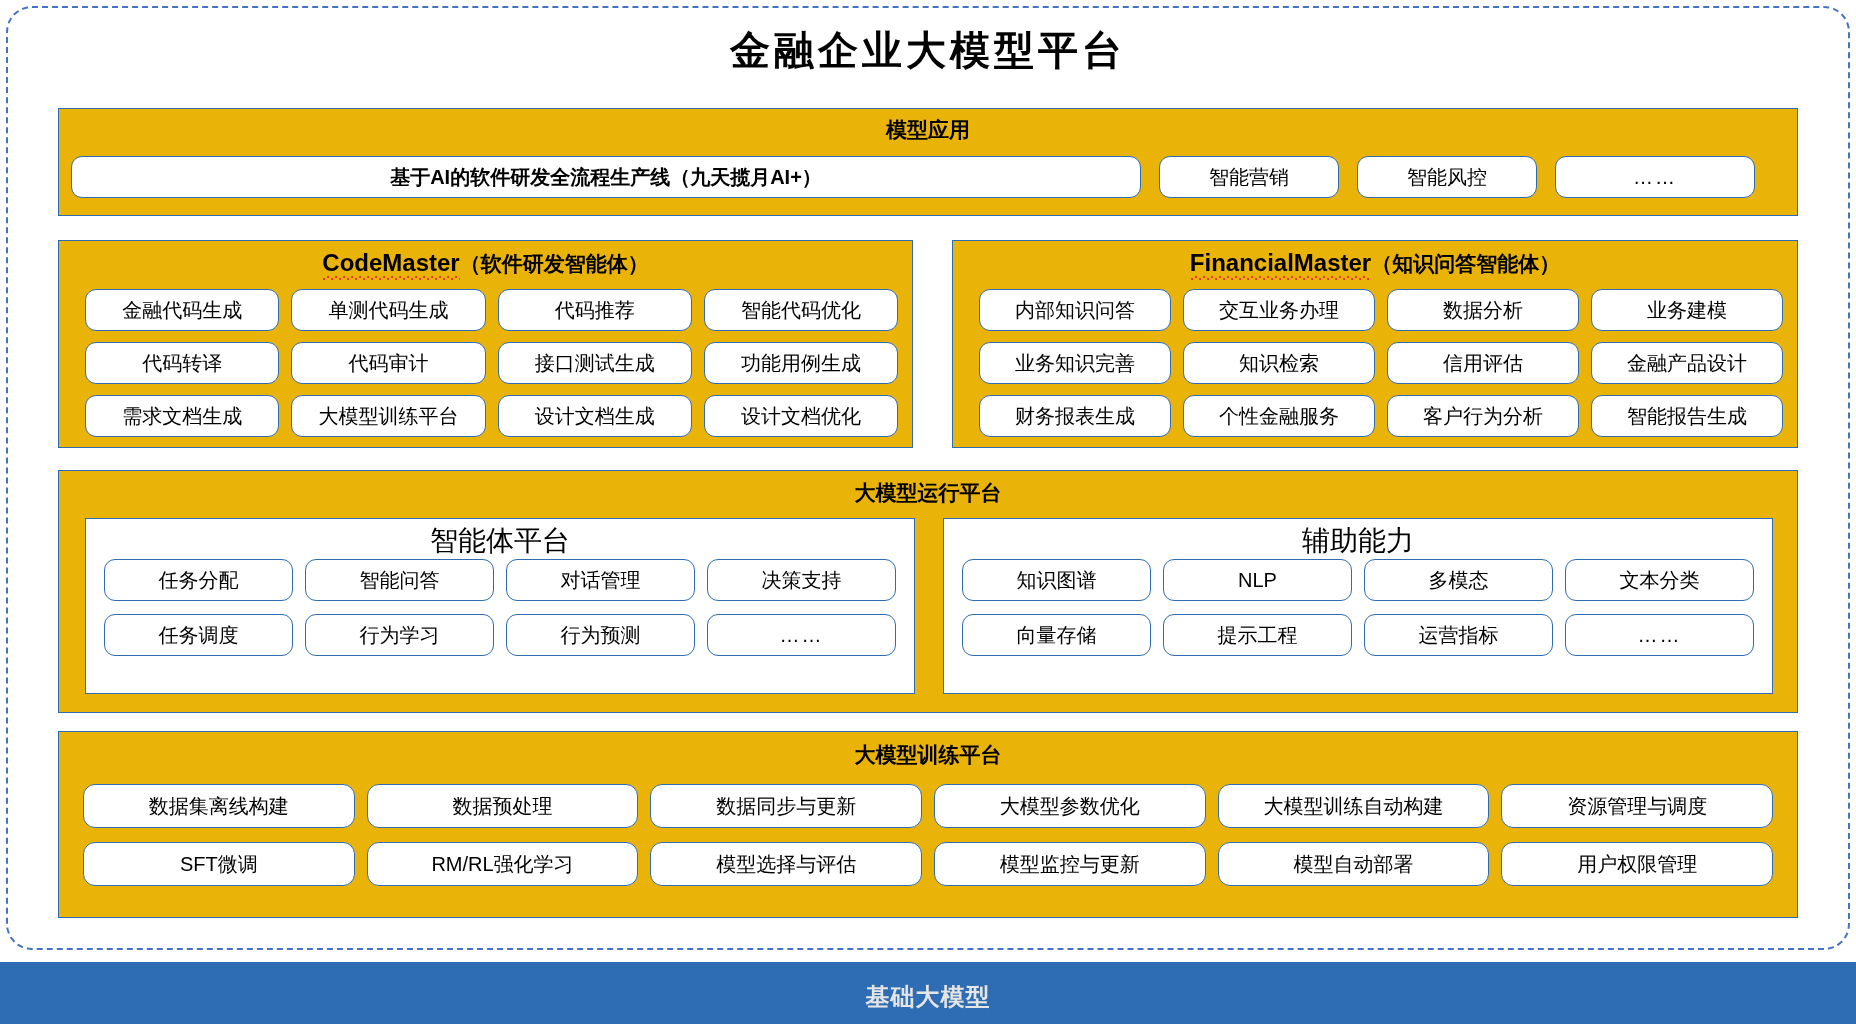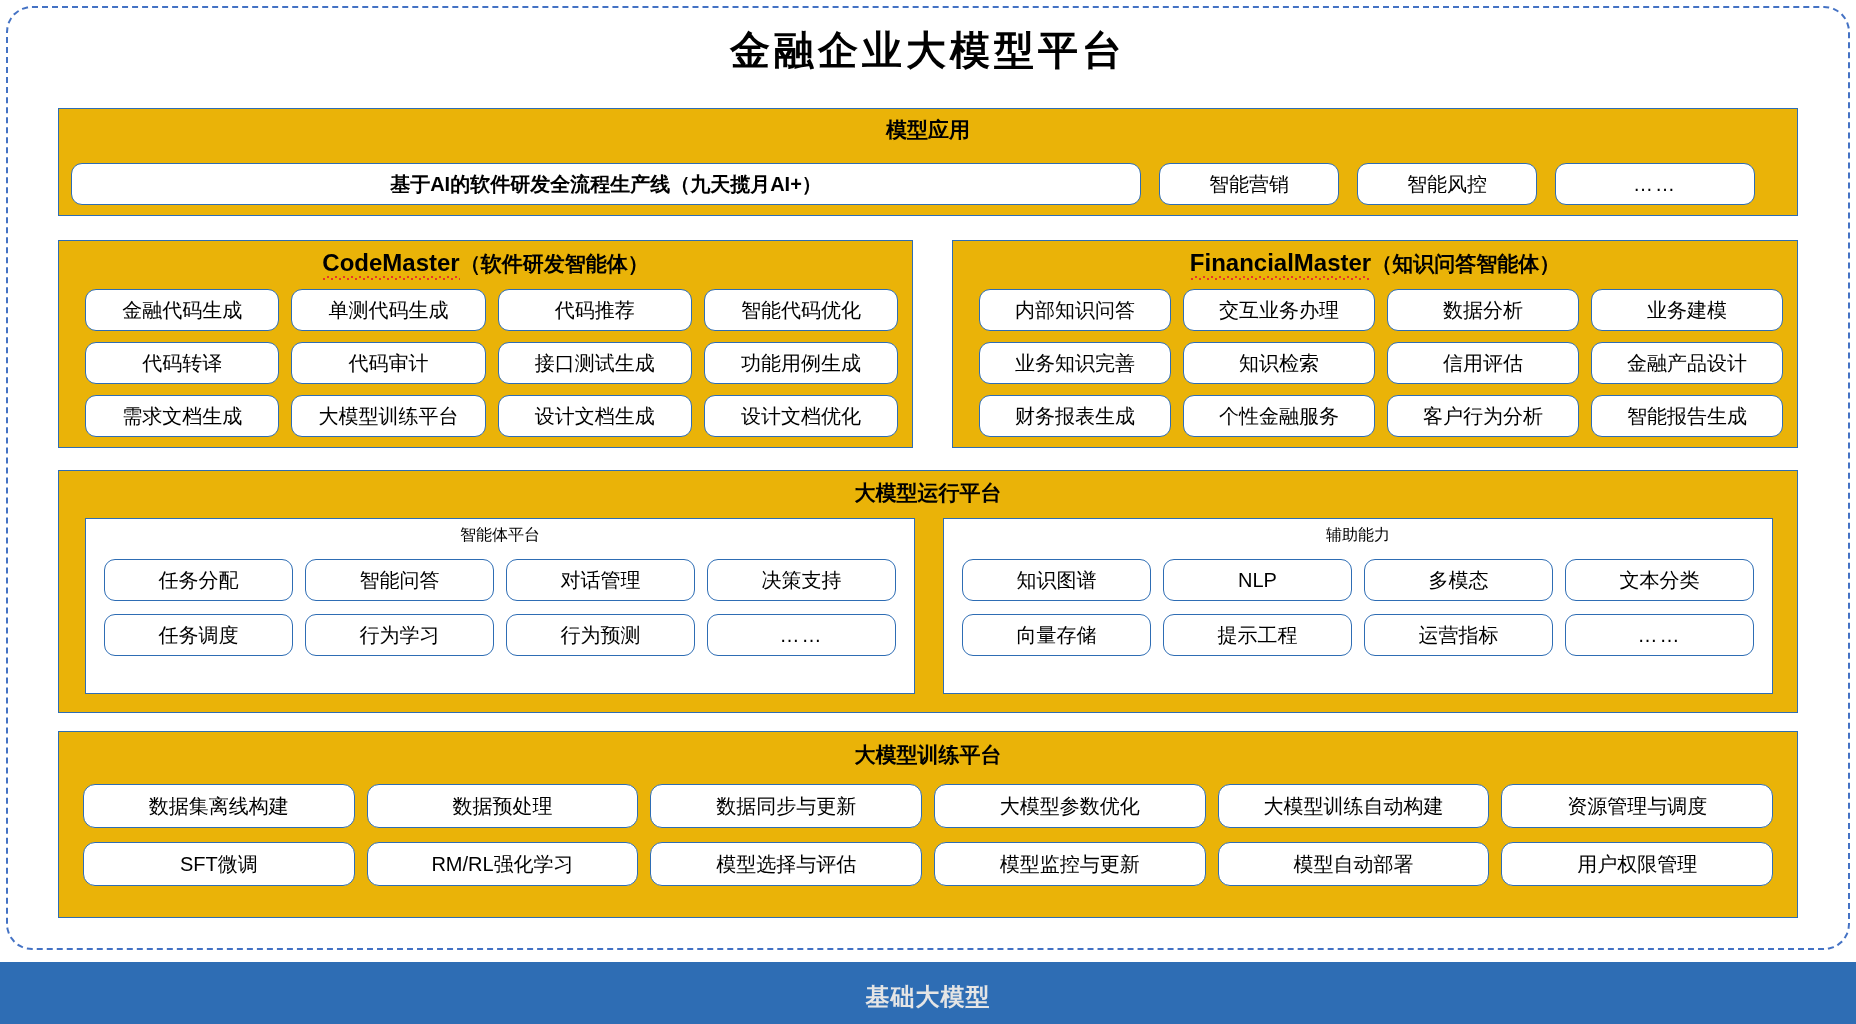--- a/index.html
+++ b/index.html
@@ -55,21 +55,21 @@
   .section-title {
     text-align: center;
     font-size: 21px;
     font-weight: bold;
     color: #000000;
     line-height: 1;
   }
 
   .section-title-sm {
     text-align: center;
-    font-size: 16px;
+    font-size: 28px;
     font-weight: normal;
     color: #000000;
     line-height: 1;
   }
 
   .title-en {
     font-size: 24px;
     font-weight: bold;
     position: relative;
     display: inline-block;
@@ -107,21 +107,21 @@
     flex: 1 1 0;
     padding: 0 4px;
   }
   .chip.dots { letter-spacing: 2px; }
 
   
   #app-section { left: 58px; top: 108px; width: 1740px; height: 108px; }
   #app-section .section-title { margin-top: 10px; }
   #app-section .rowwrap {
     position: absolute;
-    left: 12px; top: 54px; right: 12px;
+    left: 12px; top: 47px; right: 12px;
     display: flex;
     gap: 18px;
   }
   #app-section .chip-wide {
     flex: 0 0 1070px;
     font-weight: bold;
     font-size: 20px;
   }
   #app-section .chip-small { flex: 0 0 180px; }
   #app-section .chip-last  { flex: 0 0 200px; }

